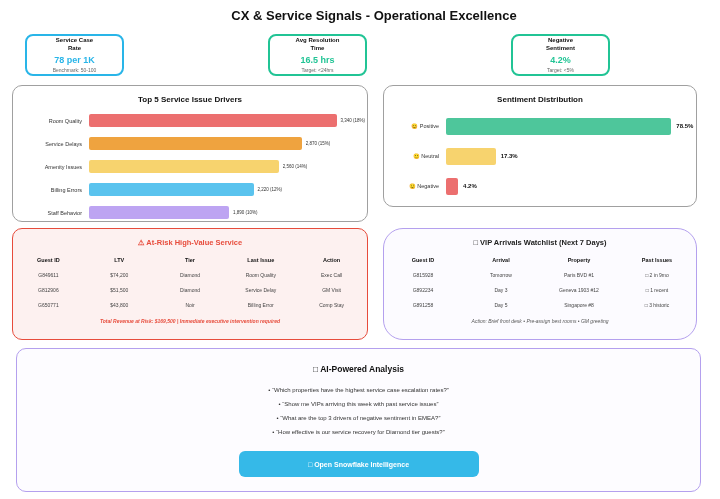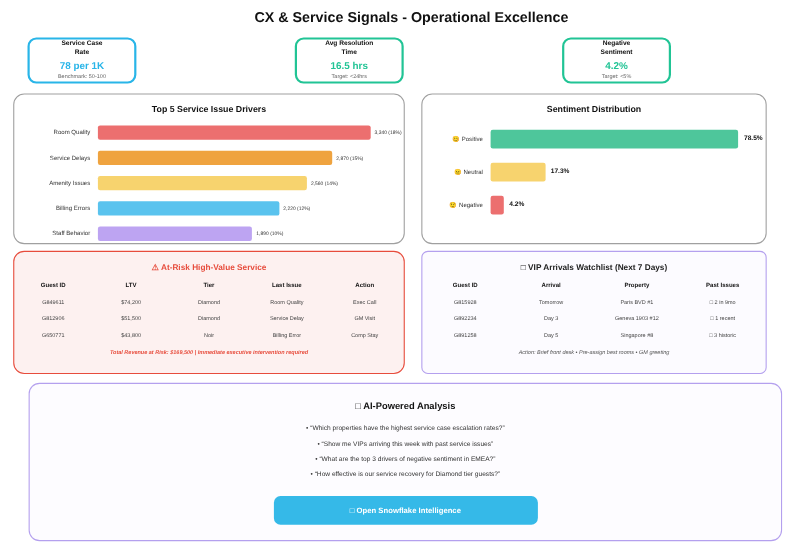--- a/index.html
+++ b/index.html
@@ -12,50 +12,50 @@
   .kpi-card { width:99px; height:42px; background:#fff; border:2px solid #ccc; border-radius:8px;
               display:flex; flex-direction:column; align-items:center; justify-content:center; padding:2px; }
   .kpi-title { font-size:6px; font-weight:bold; line-height:1.3; text-align:center; width:48px; color:#111; }
   .kpi-value { font-size:9px; font-weight:bold; margin:2px 0 2px; }
   .kpi-sub   { font-size:5px; color:#666; }
 
   
   .charts-row { display:flex; margin:9px 0 4px 12px; height:137px; }
   .panel { background:#fff; border:1px solid #a0a0a0; border-radius:10px; }
   .chart-left  { width:356px; height:137px; margin-right:15px; }
-  .chart-right { width:314px; height:137px; }
+  .chart-right { width:314px; height:122px; }
   .chart-title { text-align:center; font-size:8px; font-weight:bold; color:#111; padding-top:9px; }
 
   .c0-rows { margin-top:5px; }
   .c0-row { display:flex; align-items:center; height:23px; padding:0 6px 0 8px; }
   .c0-label { width:68px; flex:none; text-align:right; font-size:5.5px; color:#333; padding-right:7px; }
   .c1-rows { margin-top:7px; }
   .c1-row { display:flex; align-items:center; height:30px; padding:0 6px 0 8px; }
   .c1-label { width:54px; flex:none; text-align:right; font-size:5.5px; color:#333; padding-right:7px; }
   .track { flex:1; display:flex; align-items:center; min-width:0; }
   .bar0 { height:13px; border-radius:2px; flex:none; }
   .bar1 { height:17px; border-radius:2px; flex:none; }
   .c0-val { font-size:4.5px; color:#333; margin-left:4px; white-space:nowrap; }
   .c1-val { font-size:6px; font-weight:bold; color:#111; margin-left:5px; white-space:nowrap; }
 
   
   .tables-row { display:flex; margin:6px 0 0 12px; height:112px; }
   .risk-panel { width:356px; height:112px; margin-right:15px; background:#fdf1f0; border:1.5px solid #e74c3c; border-radius:10px; }
-  .vip-panel  { width:314px; height:112px; background:#fcfbff; border:1.5px solid #b4a0ee; border-radius:6px; }
+  .vip-panel  { width:314px; height:112px; background:#fcfbff; border:1.5px solid #b4a0ee; border-radius:20px; }
   .risk-title { text-align:center; font-size:7.5px; font-weight:bold; color:#e74c3c; padding-top:9px; }
   .vip-title  { text-align:center; font-size:7.5px; font-weight:bold; color:#222; padding-top:9px; }
   .tbl { margin-top:5px; }
   .trow { display:flex; }
   .tcell { flex:1; text-align:center; font-size:5px; color:#444; padding:4.5px 2px; white-space:nowrap; overflow:hidden; }
   .thead .tcell { font-weight:bold; font-size:5.5px; color:#111; }
   .risk-footer { text-align:center; font-size:5px; font-style:italic; font-weight:bold; color:#e74c3c; margin-top:6px; }
   .vip-footer  { text-align:center; font-size:5px; font-style:italic; color:#555; margin-top:6px; }
 
   
-  .ai-panel { width:685px; height:144px; margin:8px 0 0 26px; background:#fdfcff; border:1.5px solid #b4a0ee; border-radius:10px; }
+  .ai-panel { width:685px; height:144px; margin:8px 0 0 16px; background:#fdfcff; border:1.5px solid #b4a0ee; border-radius:10px; }
   .ai-title { text-align:center; font-size:8.5px; font-weight:bold; color:#111; padding-top:15px; }
   .ai-bullets { margin-top:13px; }
   .ai-bullet { text-align:center; font-size:6px; color:#333; margin-bottom:8px; }
   .ai-button { width:240px; height:26px; margin:16px auto 0; border-radius:6px; border:none;
                display:flex; align-items:center; justify-content:center; cursor:pointer; }
   .ai-button span { font-size:7px; font-weight:bold; color:#fff; }
   .icon { display:inline; }
 </style>
 </head>
 <body>

